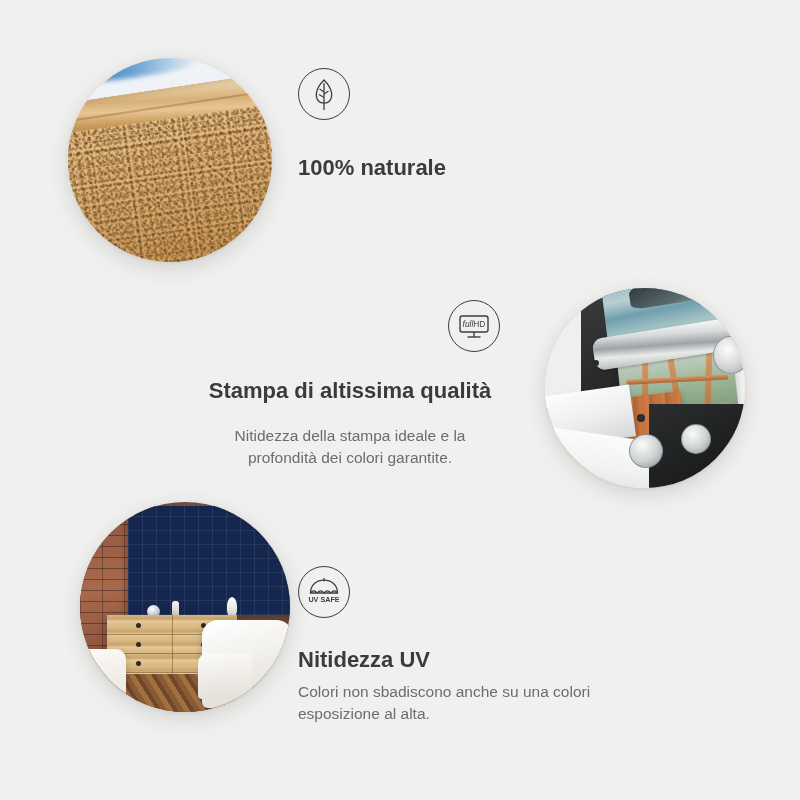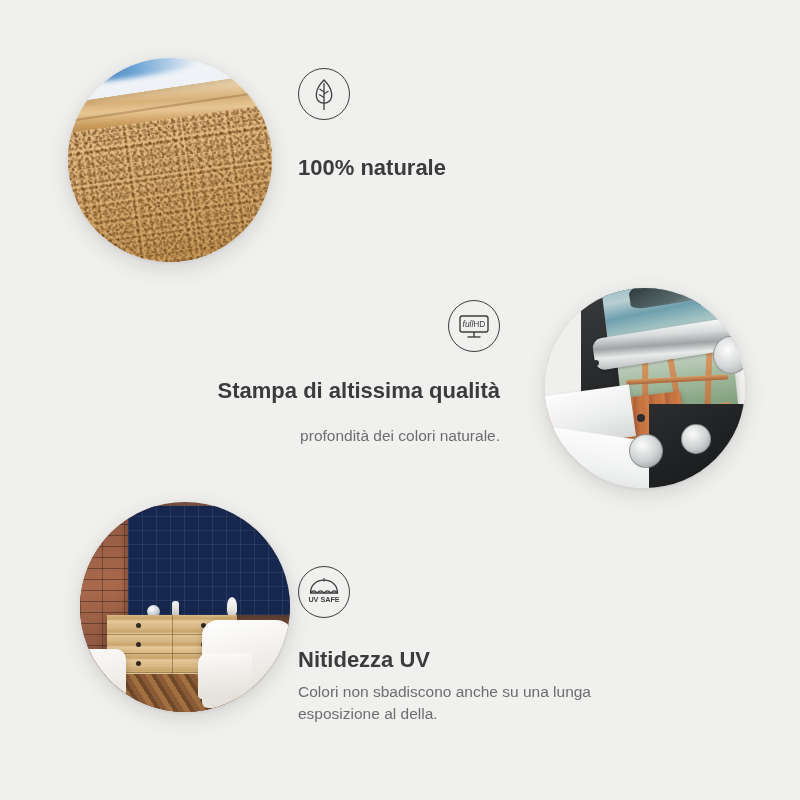--- a/index.html
+++ b/index.html
@@ -258,21 +258,21 @@
     color: #6d6d6d;
     line-height: 1.42;
   }
 
   
   #feature-natural { left: 298px; top: 68px; width: 330px; }
   #feature-natural .icon-circle { margin-bottom: 34px; }
   #feature-natural .feat-title { margin-bottom: 7px; }
 
   
-  #feature-print { left: 200px; top: 300px; width: 300px; text-align: right; }
+  #feature-print { left: 200px; top: 300px; width: 300px; text-align: center; }
   #feature-print .icon-wrap { display:flex; justify-content:flex-end; margin-bottom: 25px; }
   #feature-print .feat-title { margin-bottom: 20px; white-space: nowrap; }
 
   
   #feature-uv { left: 298px; top: 566px; width: 370px; }
   #feature-uv .icon-circle { margin-bottom: 28px; text-align: center; }
   #feature-uv .feat-title { margin-bottom: 7px; }
 
   svg { display: block; }
 </style>
@@ -342,21 +342,22 @@
           <line x1="25" y1="31" x2="25" y2="36" stroke="#3d3d3d" stroke-width="1.4"></line>
           <line x1="18.5" y1="36" x2="31.5" y2="36" stroke="#3d3d3d" stroke-width="1.4"></line>
           <text x="25" y="25.8" text-anchor="middle" font-family="Liberation Sans, sans-serif" font-size="8.4" fill="#3d3d3d">
             <tspan font-style="italic">full</tspan><tspan>HD</tspan>
           </text>
         </svg>
       </div>
     </div>
     <div class="feat-title">Stampa di altissima qualità</div>
     <div class="feat-desc">
-      <div>profondità dei colori naturale.</div>
+      <div>Nitidezza della stampa ideale e la</div>
+      <div>profondità dei colori garantite.</div>
     </div>
   </div>
 
   <div class="photo-circle" id="photo-room">
     <div class="photo-inner">
       <div class="rm-wall"></div>
       <div class="rm-brick"></div>
       <div class="rm-map">
         <div class="rm-map-grid"></div>
       </div>
@@ -389,18 +390,18 @@
         <path d="M11.5 26 C11.5 17.8 17.6 13.2 25 13.2 C32.4 13.2 38.5 17.8 38.5 26 Z" fill="none" stroke="#3d3d3d" stroke-width="1.3"></path>
         <path d="M11.5 26 C13.5 23.2 16.1 23.2 18.2 26" fill="none" stroke="#3d3d3d" stroke-width="1.1"></path>
         <path d="M18.2 26 C20.2 23.2 22.9 23.2 25 26" fill="none" stroke="#3d3d3d" stroke-width="1.1"></path>
         <path d="M25 26 C27.1 23.2 29.7 23.2 31.8 26" fill="none" stroke="#3d3d3d" stroke-width="1.1"></path>
         <path d="M31.8 26 C33.9 23.2 36.5 23.2 38.5 26" fill="none" stroke="#3d3d3d" stroke-width="1.1"></path>
         <text x="25" y="34.6" text-anchor="middle" font-family="Liberation Sans, sans-serif" font-size="7.2" font-weight="bold" fill="#3d3d3d">UV SAFE</text>
       </svg>
     </div>
     <div class="feat-title">Nitidezza UV</div>
     <div class="feat-desc">
-      <div>Colori non sbadiscono anche su una lunga</div>
-      <div>esposizione al della.</div>
+      <div>Colori non sbadiscono anche su una colori</div>
+      <div>esposizione al alta.</div>
     </div>
   </div>
 
 </div>
 
 </body></html>

